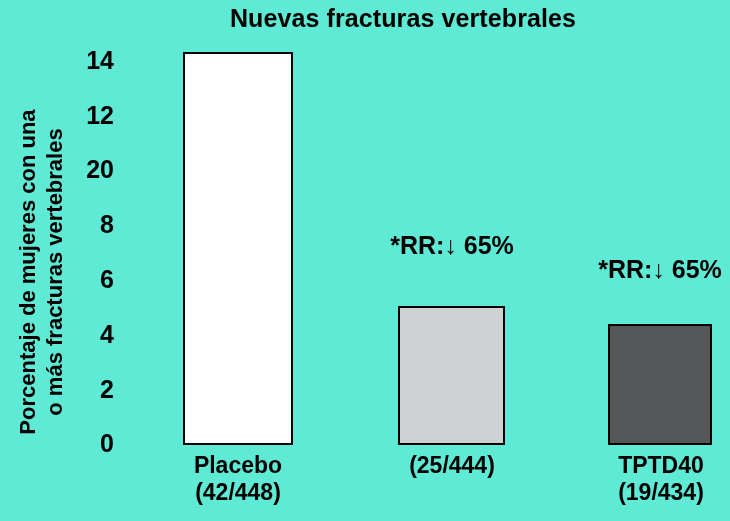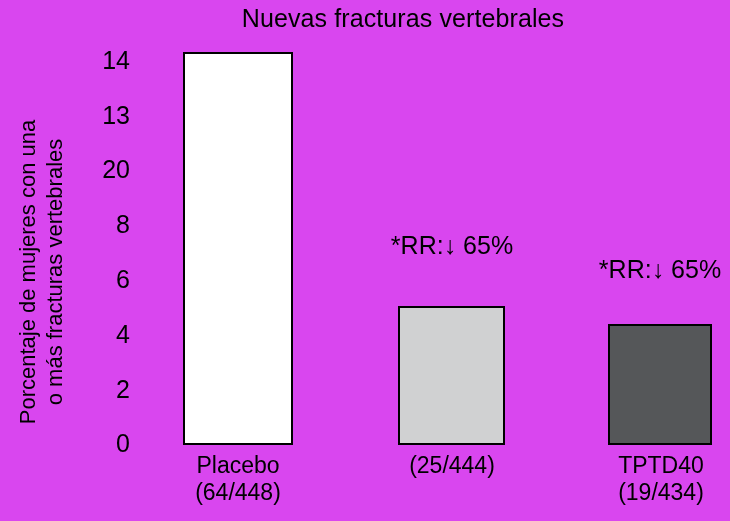--- a/index.html
+++ b/index.html
@@ -8,22 +8,23 @@
     background: #ffffff;
   }
   body {
     font-family: "Liberation Sans", sans-serif;
     color: #000000;
   }
   #figure {
     position: relative;
     width: 730px;
     height: 521px;
-    background: #d946ef;
+    background: #5eead4;
     overflow: hidden;
+    font-weight: bold;
   }
   
   #chart-title {
     position: absolute;
     left: 0;
     top: 4px;
     width: 730px;
     padding-left: 76px;
     box-sizing: border-box;
     text-align: center;
@@ -43,21 +44,21 @@
     transform-origin: center center;
     text-align: center;
     font-size: 22px;
     line-height: 27px;
     white-space: nowrap;
   }
   #y-axis-title .line { display: block; }
   
   .y-tick {
     position: absolute;
-    right: 0;
+    right: 16px;
     width: 52px;
     text-align: right;
     font-size: 25px;
     line-height: 25px;
     height: 25px;
     white-space: nowrap;
   }
   #y-ticks {
     position: absolute;
     left: 78px;
@@ -108,21 +109,21 @@
 
   <div id="chart-title">Nuevas fracturas vertebrales</div>
 
   <div id="y-axis-title">
     <span class="line">Porcentaje de mujeres con una</span>
     <span class="line">o más fracturas vertebrales</span>
   </div>
 
   <div id="y-ticks">
     <div class="y-tick" style="top:48px;">14</div>
-    <div class="y-tick" style="top:103px;">13</div>
+    <div class="y-tick" style="top:103px;">12</div>
     <div class="y-tick" style="top:157px;">20</div>
     <div class="y-tick" style="top:212px;">8</div>
     <div class="y-tick" style="top:267px;">6</div>
     <div class="y-tick" style="top:322px;">4</div>
     <div class="y-tick" style="top:377px;">2</div>
     <div class="y-tick" style="top:431px;">0</div>
   </div>
 
   <div id="plot-area">
 
@@ -131,21 +132,21 @@
     <div class="bar" id="bar-1" style="left: 398px; top: 306.305px; width: 107px; height: 138.695px; background: rgb(208, 209, 210); border-color: rgb(0, 0, 0);"></div>
 
     <div class="bar" id="bar-2" style="left: 608px; top: 324.157px; width: 104px; height: 120.843px; background: rgb(85, 87, 89); border-color: rgb(0, 0, 0);"></div>
 
     <div class="bar-annotation" style="left:352px; top:231px; width:200px;"><span>*RR:</span><span class="arrow">↓</span><span> 65%</span></div>
 
     <div class="bar-annotation" style="left:562px; top:255px; width:196px;"><span>*RR:</span><span class="arrow">↓</span><span> 65%</span></div>
 
     <div class="x-tick" style="left:158px; top:452px; width:160px;">
       <span class="cat">Placebo</span>
-      <span class="sub">(64/448)</span>
+      <span class="sub">(42/448)</span>
     </div>
 
     <div class="x-tick" style="left:372px; top:452px; width:160px;">
       <span class="sub">(25/444)</span>
     </div>
 
     <div class="x-tick" style="left:581px; top:452px; width:160px;">
       <span class="cat">TPTD40</span>
       <span class="sub">(19/434)</span>
     </div>

